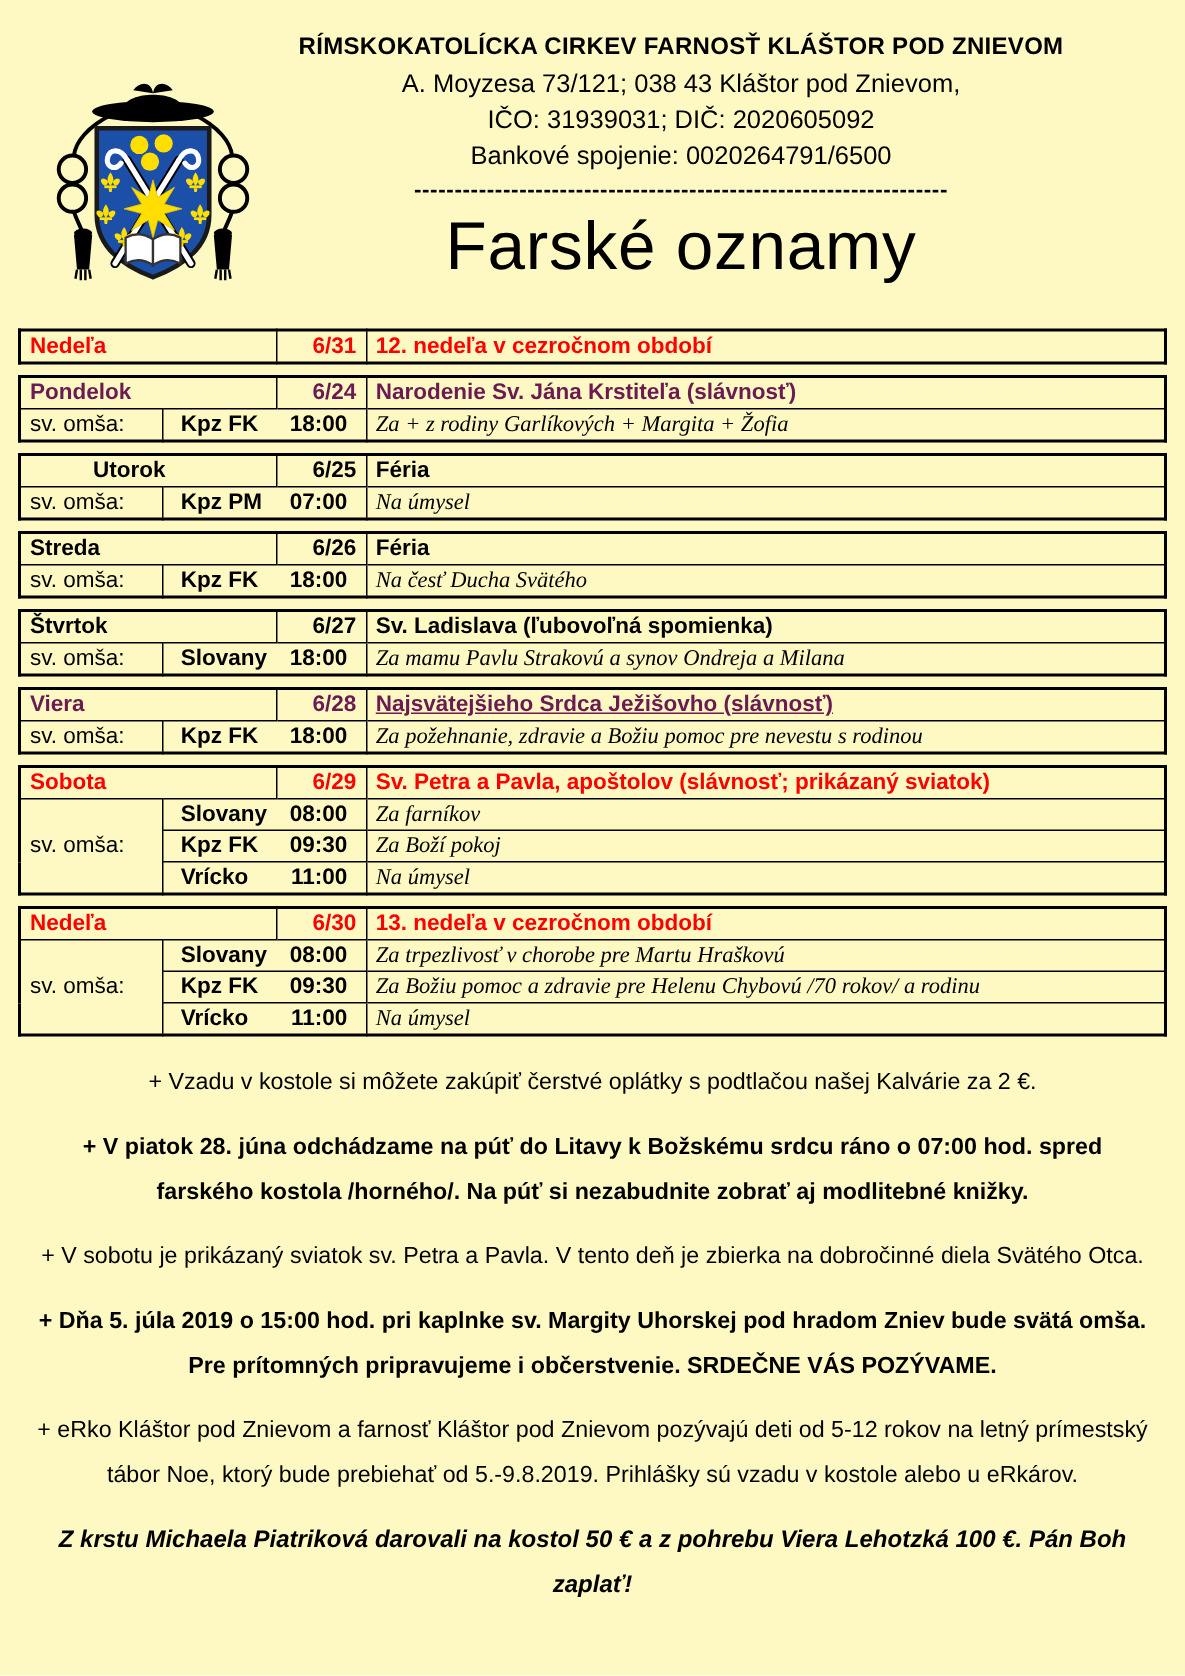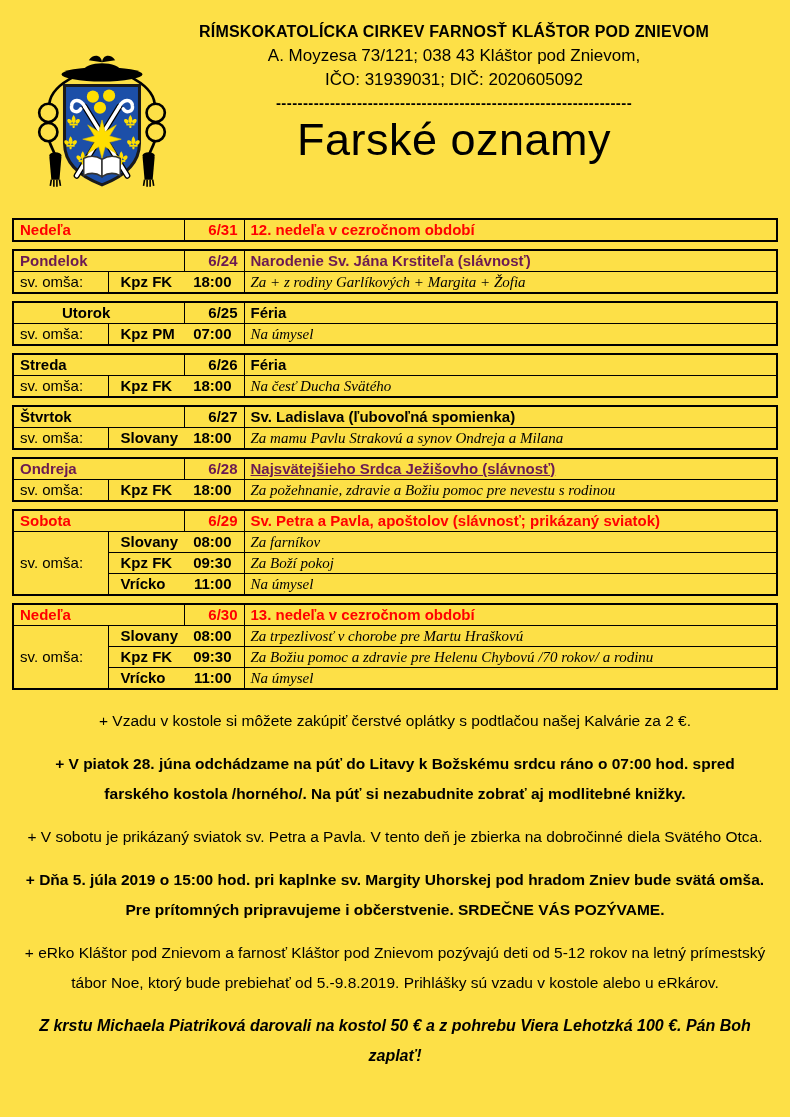--- a/index.html
+++ b/index.html
@@ -1,21 +1,21 @@
 <!DOCTYPE html>
 <html><head>
 <meta charset="utf-8">
 <style>
   * { box-sizing: border-box; }
   html,body { margin:0; padding:0; background:#fff; }
   .page {
     position: relative;
     width: 790px; height: 1117px;
     margin: 0 auto;
-    background: #fde047;
+    background: #fef9c3;
     font-family: "Liberation Sans", sans-serif;
     color: #000;
     overflow: hidden;
   }
   
   .header { display: flex; padding-top: 10px; }
   .logo-wrap { flex: none; width: 170px; padding-left: 26px; margin-top: 40px; }
   .header-text { flex: 1; text-align: center; margin-right: 52px; padding-top: 10px; }
   .hline { font-size: 17px; line-height: 24px; white-space: nowrap; }
   .hline.org { font-weight: bold; font-size: 16px; letter-spacing: 0.2px; }
@@ -138,20 +138,21 @@
         <g stroke="#333" stroke-width="1.5">
           <path d="M57,107 Q66,102 75,108 L75,125 Q66,119 57,124 Z" fill="#fff"></path>
           <path d="M93,107 Q84,102 75,108 L75,125 Q84,119 93,124 Z" fill="#fff"></path>
         </g>
       </svg>
     </div>
     <div class="header-text">
       <div class="hline org">RÍMSKOKATOLÍCKA CIRKEV FARNOSŤ KLÁŠTOR POD ZNIEVOM</div>
       <div class="hline">A. Moyzesa 73/121; 038 43 Kláštor pod Znievom,</div>
       <div class="hline">IČO: 31939031; DIČ: 2020605092</div>
+      <div class="hline">Bankové spojenie: 0020264791/6500</div>
       <div class="dashes">------------------------------------------------------------------</div>
       <h1 class="page-title">Farské oznamy</h1>
     </div>
   </div>
 
   <div class="schedule">
   <table class="day-block">
     <colgroup>
           <col style="width:95px">
           <col style="width:76px">
@@ -277,21 +278,21 @@
 
   <table class="day-block">
     <colgroup>
           <col style="width:95px">
           <col style="width:76px">
           <col style="width:60px">
           <col>
         </colgroup>
     <tbody>
       <tr class="head-row">
-        <td class="day" colspan="2" style="color: rgb(107, 26, 82);">Ondreja</td>
+        <td class="day" colspan="2" style="color: rgb(107, 26, 82);">Viera</td>
         <td class="date" style="color: rgb(107, 26, 82);">6/28</td>
         <td class="feast" style="color: rgb(107, 26, 82); text-decoration: underline;">Najsvätejšieho Srdca Ježišovho (slávnosť)</td>
       </tr>
 
   <tr class="mass-row">
     <td class="mass-label" rowspan="1">sv. omša:</td>
     <td class="place-time" colspan="2">
       <span class="pt-inner">
         <span class="place">Kpz FK</span>
         <span class="time">18:00</span>

